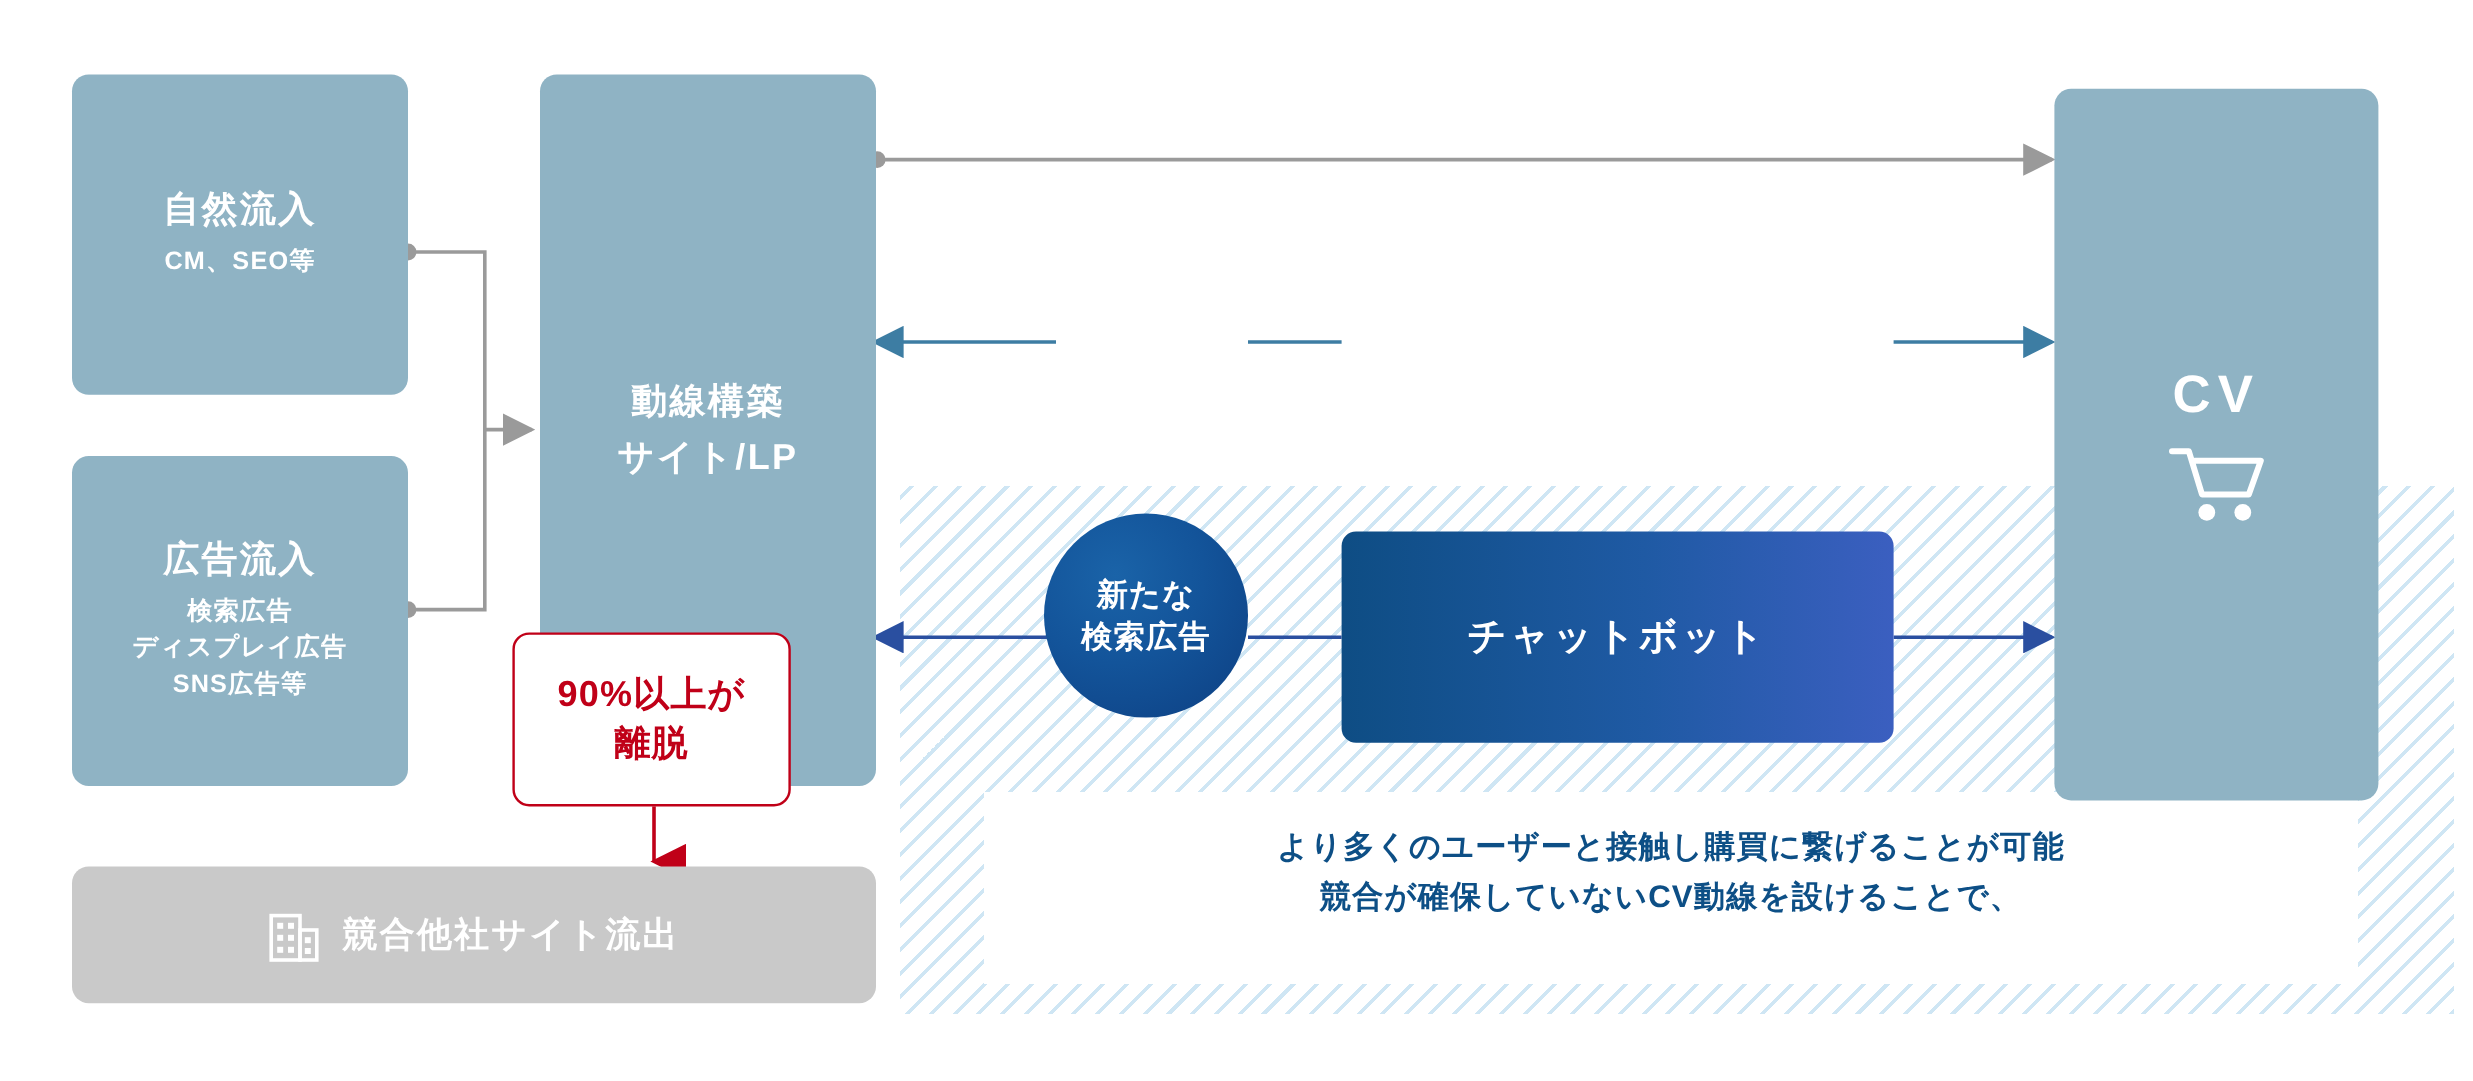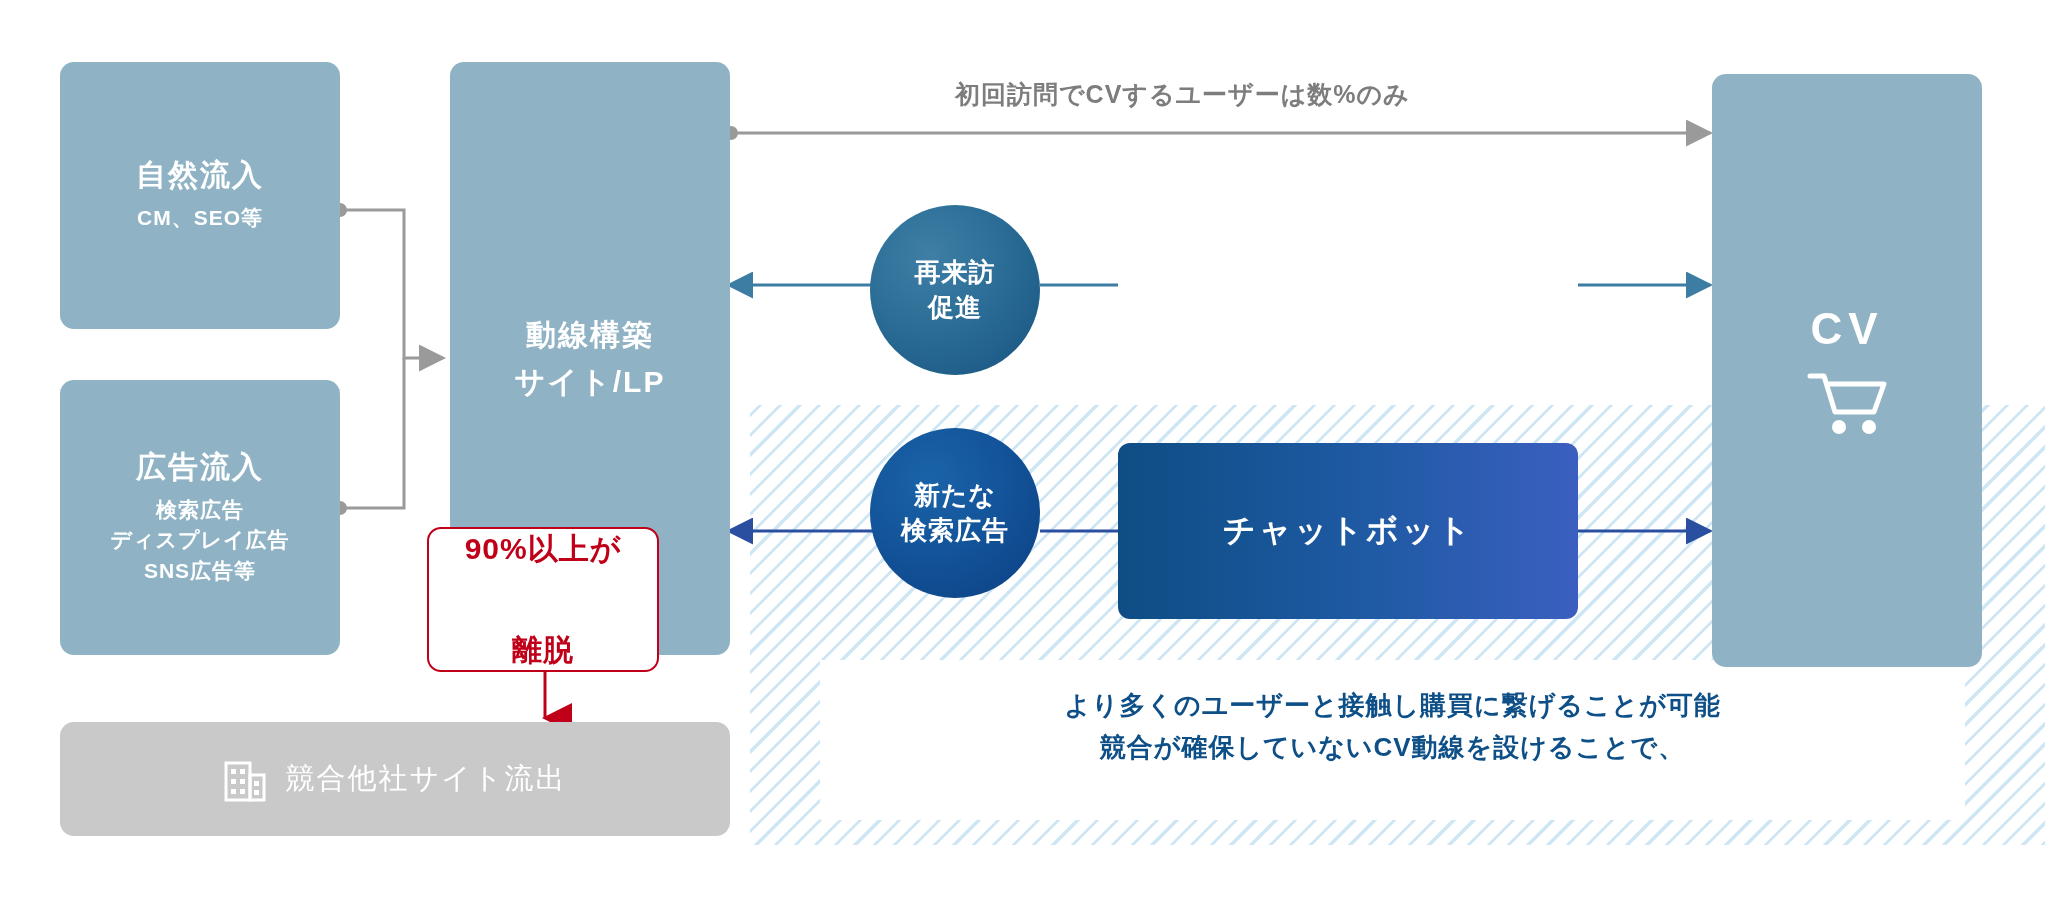--- a/index.html
+++ b/index.html
@@ -23,21 +23,21 @@
   
   #site-box{background:#8fb3c4;border-radius:14px;}
   #site-box .title{font-size:30px;font-weight:bold;letter-spacing:2px;line-height:1.55;}
 
   
   #cv-box{background:#8fb3c4;border-radius:14px;}
   #cv-box .cvtext{font-size:44px;font-weight:bold;letter-spacing:6px;color:#ffffff;}
 
   
   #competitor-box{background:#c9c9c9;border-radius:14px;flex-direction:row;gap:18px;}
-  #competitor-box .label{font-size:29px;font-weight:normal;color:#ffffff;letter-spacing:2px;text-align:center;}
+  #competitor-box .label{font-size:29px;font-weight:bold;color:#ffffff;letter-spacing:2px;text-align:center;}
 
   
   #leak-box{background:#ffffff;border:2px solid #c00018;border-radius:14px;
             color:#c00018;font-size:30px;font-weight:bold;line-height:1.35;letter-spacing:1px;}
 
   
   .circle{position:absolute;border-radius:50%;display:flex;align-items:center;justify-content:center;
           text-align:center;color:#fff;font-size:26px;font-weight:bold;line-height:1.35;letter-spacing:1px;}
   #circle-revisit{background:radial-gradient(circle at 35% 30%, #3f7fa6 0%, #2b6d96 45%, #16537e 100%);}
   #circle-newflow{background:radial-gradient(circle at 35% 30%, #1a63a8 0%, #13549a 45%, #0d3f82 100%);}
@@ -100,41 +100,40 @@
 
     <line x1="880" y1="285" x2="729" y2="285" stroke="#3d7da3" stroke-width="3" marker-end="url(#ah-blue)"></line>
 
     <line x1="1578" y1="531" x2="1710" y2="531" stroke="#2a4fa0" stroke-width="3" marker-end="url(#ah-navy)"></line>
     <line x1="1040" y1="531" x2="1118" y2="531" stroke="#2a4fa0" stroke-width="3"></line>
     <line x1="880" y1="531" x2="729" y2="531" stroke="#2a4fa0" stroke-width="3" marker-end="url(#ah-navy)"></line>
 
     <line x1="545" y1="672" x2="545" y2="718" stroke="#c00018" stroke-width="3" marker-end="url(#ah-red)"></line>
   </svg>
 
-  <div id="top-label" style="left:955px;top:78px;">初回訪問でCVするユーザーは数%のみ</div>
 
   <div class="box src" style="left:60px;top:62px;width:280px;height:267px;">
     <div class="title">自然流入</div>
     <div class="sub">CM、SEO等</div>
   </div>
 
   <div class="box src" style="left:60px;top:380px;width:280px;height:275px;">
 
     <div class="title">広告流入</div>
     <div class="sub" style="white-space:pre-line;">検索広告
 ディスプレイ広告
 SNS広告等</div>
   </div>
 
   <div class="box" id="site-box" style="left:450px;top:62px;width:280px;height:593px;">
     <div class="title">動線構築</div>
     <div class="title">サイト/LP</div>
   </div>
 
-  <div class="box" id="leak-box" style="left:427px;top:527px;width:232px;height:145px;justify-content:space-between;">
+  <div class="box" id="leak-box" style="left:427px;top:527px;width:232px;height:145px;">
     <div>90%以上が</div>
     <div>離脱</div>
   </div>
 
   <div class="box" id="competitor-box" style="left:60px;top:722px;width:670px;height:114px;">
     <span style="display:inline-flex;">
       <svg width="44" height="48" viewBox="0 0 44 48">
         <g fill="none" stroke="#ffffff" stroke-width="3">
           <rect x="3" y="8" width="24" height="37"></rect>
           <rect x="27" y="20" width="14" height="25"></rect>
@@ -147,26 +146,20 @@
           <rect x="8" y="34" width="5" height="5"></rect>
             <rect x="17" y="34" width="5" height="5"></rect>
           <rect x="31" y="26" width="5" height="5"></rect>
             <rect x="31" y="35" width="5" height="5"></rect>
         </g>
       </svg>
     </span>
     <span class="label">競合他社サイト流出</span>
   </div>
 
-  <div class="circle" id="circle-revisit" style="left:870px;top:205px;width:170px;height:170px;">
-    <div>
-      <div>再来訪</div>
-      <div>促進</div>
-    </div>
-  </div>
 
   <div class="circle" id="circle-newflow" style="left:870px;top:428px;width:170px;height:170px;">
     <div>
       <div>新たな</div>
       <div>検索広告</div>
     </div>
   </div>
 
 
   <div class="bar" id="bar-chatbot" style="left:1118px;top:443px;width:460px;height:176px;align-items:center;">

